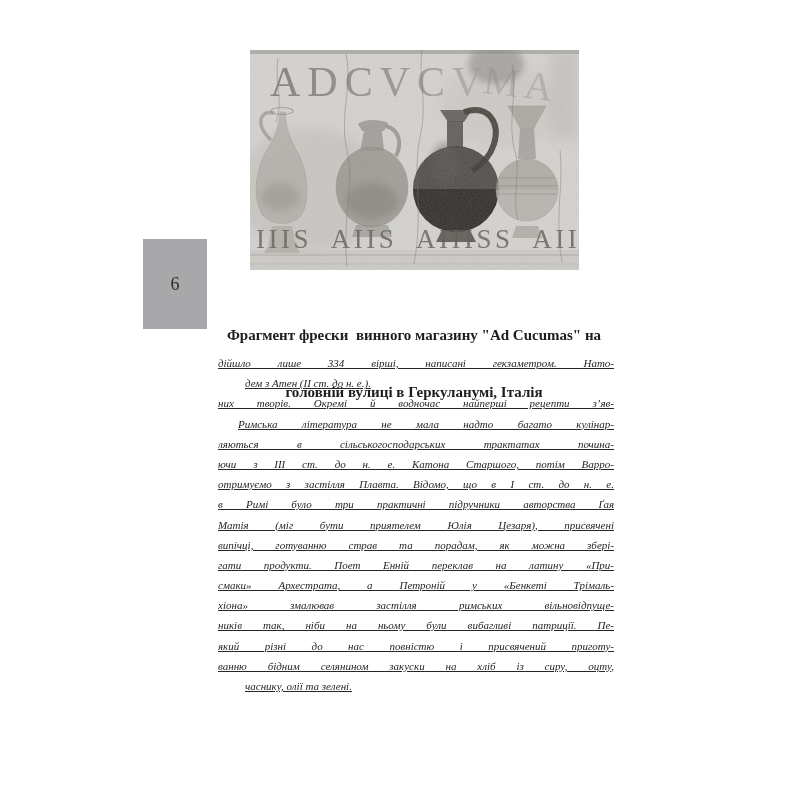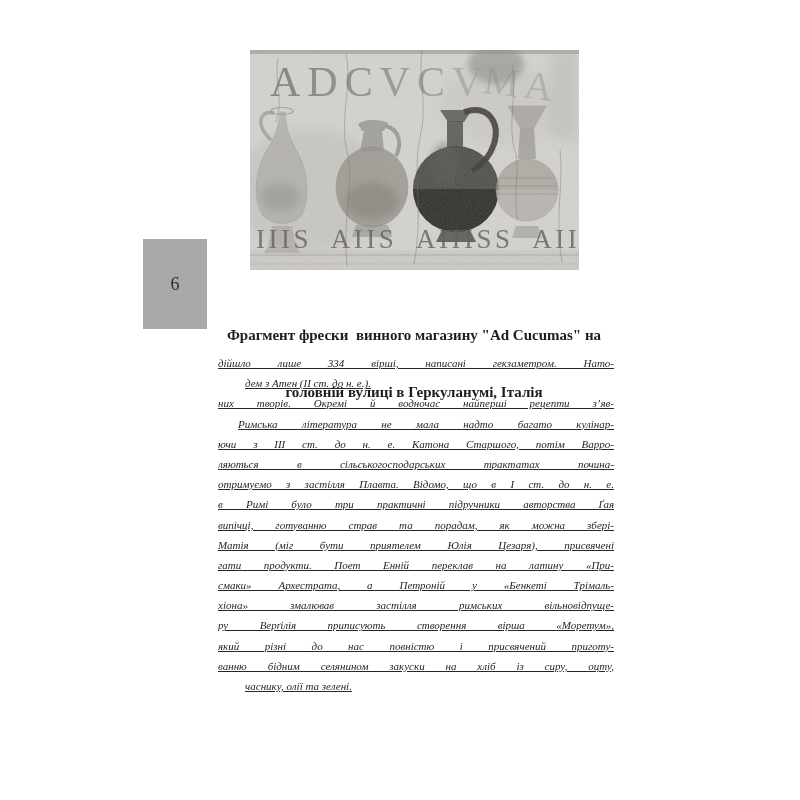--- a/index.html
+++ b/index.html
@@ -129,28 +129,28 @@
   <div class="caption">
     <div>Фрагмент фрески  винного магазину "Ad Cucumas" на</div>
     <div>головній вулиці в Геркуланумі, Італія</div>
   </div>
 
   <div class="body-text">
       <div class="line">дійшло лише 334 вірші, написані гекзаметром. Нато-</div>
       <div class="line last">дем з Атен (II  ст. до н. е.).</div>
       <div class="line">них творів. Окремі й водночас найперші рецепти з’яв-</div>
       <div class="line indent">Римська література не мала надто багато кулінар-</div>
+      <div class="line">ляються в сільськогосподарських трактатах почина-</div>
       <div class="line">ючи з III ст. до н. е. Катона Старшого, потім Варро-</div>
-      <div class="line">ляються в сільськогосподарських трактатах почина-</div>
       <div class="line">отримуємо з застілля Плавта. Відомо, що в I ст. до н. е.</div>
       <div class="line">в Римі було три практичні підручники авторства Ґая</div>
+      <div class="line">Матія (міг бути приятелем Юлія Цезаря), присвячені</div>
       <div class="line">випічці, готуванню страв та порадам, як можна збері-</div>
-      <div class="line">Матія (міг бути приятелем Юлія Цезаря), присвячені</div>
       <div class="line">гати продукти. Поет Енній переклав на латину «При-</div>
       <div class="line">смаки» Архестрата, а Петроній у «Бенкеті Трімаль-</div>
       <div class="line">хіона» змалював застілля римських вільновідпуще-</div>
-      <div class="line">ру Верґілія приписують створення вірша «Моретум»,</div>
+      <div class="line">ників так, ніби на ньому були вибагливі патриції. Пе-</div>
       <div class="line">який різні до нас повністю і присвячений приготу-</div>
       <div class="line">ванню бідним селянином закуски на хліб із сиру, оцту,</div>
       <div class="line last">часнику, олії та зелені.</div>
     </div>
 
 </div>
 
 </body></html>

